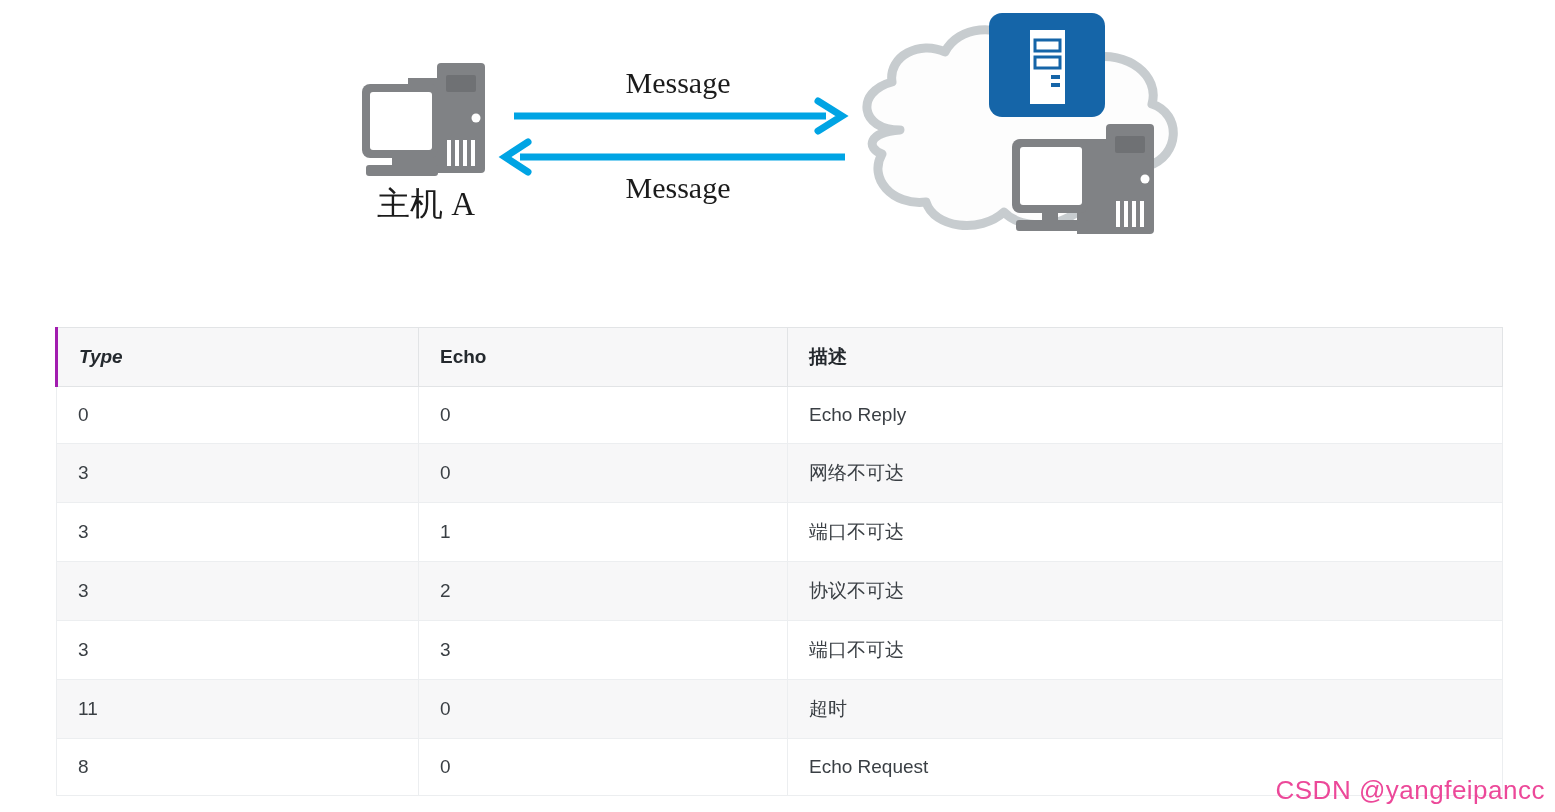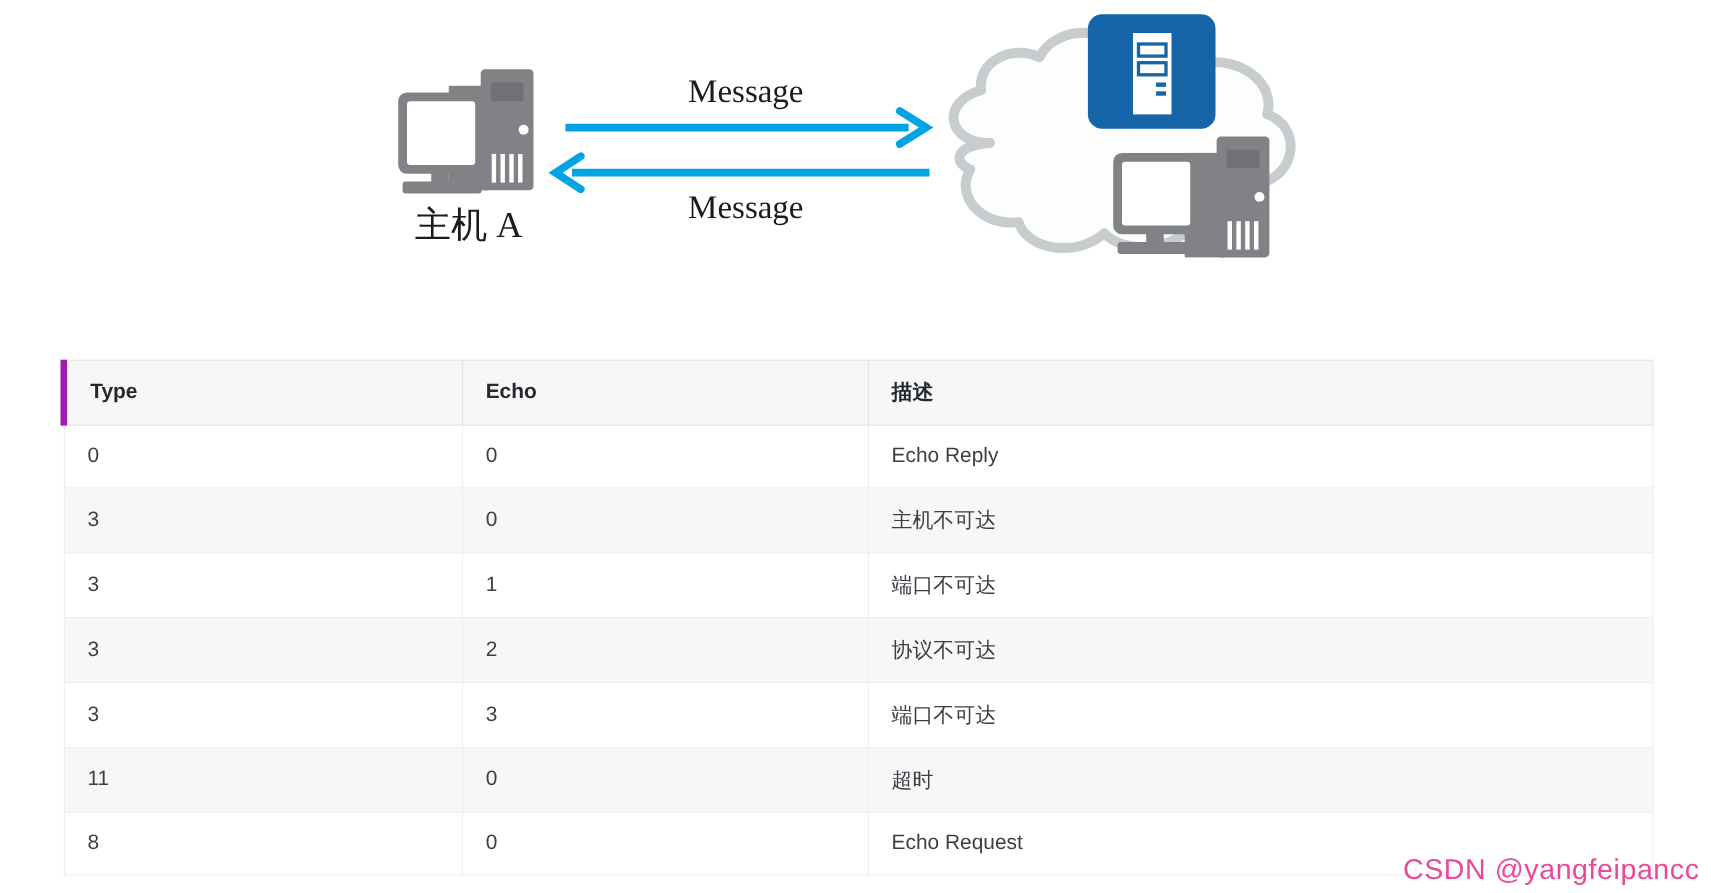--- a/index.html
+++ b/index.html
@@ -59,21 +59,21 @@
     text-align: left;
     font-size: 19px;
     font-weight: bold;
     color: #24292e;
     padding: 16px 0 16px 21px;
     border: 1px solid #e2e4e6;
     border-left: none;
     border-right: 1px solid #e2e4e6;
     height: 24px;
   }
-  table.icmp thead th:first-child { border-left: 6px solid #a21caf; }
+  table.icmp thead th:first-child { border-left: 3px solid #a21caf; font-style: italic; }
 
   table.icmp tbody td {
     font-size: 19px;
     color: #3a3f44;
     padding: 16px 0 16px 21px;
     border: 1px solid #eceef0;
     border-top: none;
     height: 24px;
     vertical-align: middle;
   }
@@ -191,21 +191,21 @@
     </thead>
     <tbody>
       <tr>
         <td>0</td>
         <td>0</td>
         <td>Echo Reply</td>
       </tr>
       <tr>
         <td>3</td>
         <td>0</td>
-        <td>主机不可达</td>
+        <td>网络不可达</td>
       </tr>
       <tr>
         <td>3</td>
         <td>1</td>
         <td>端口不可达</td>
       </tr>
       <tr>
         <td>3</td>
         <td>2</td>
         <td>协议不可达</td>

